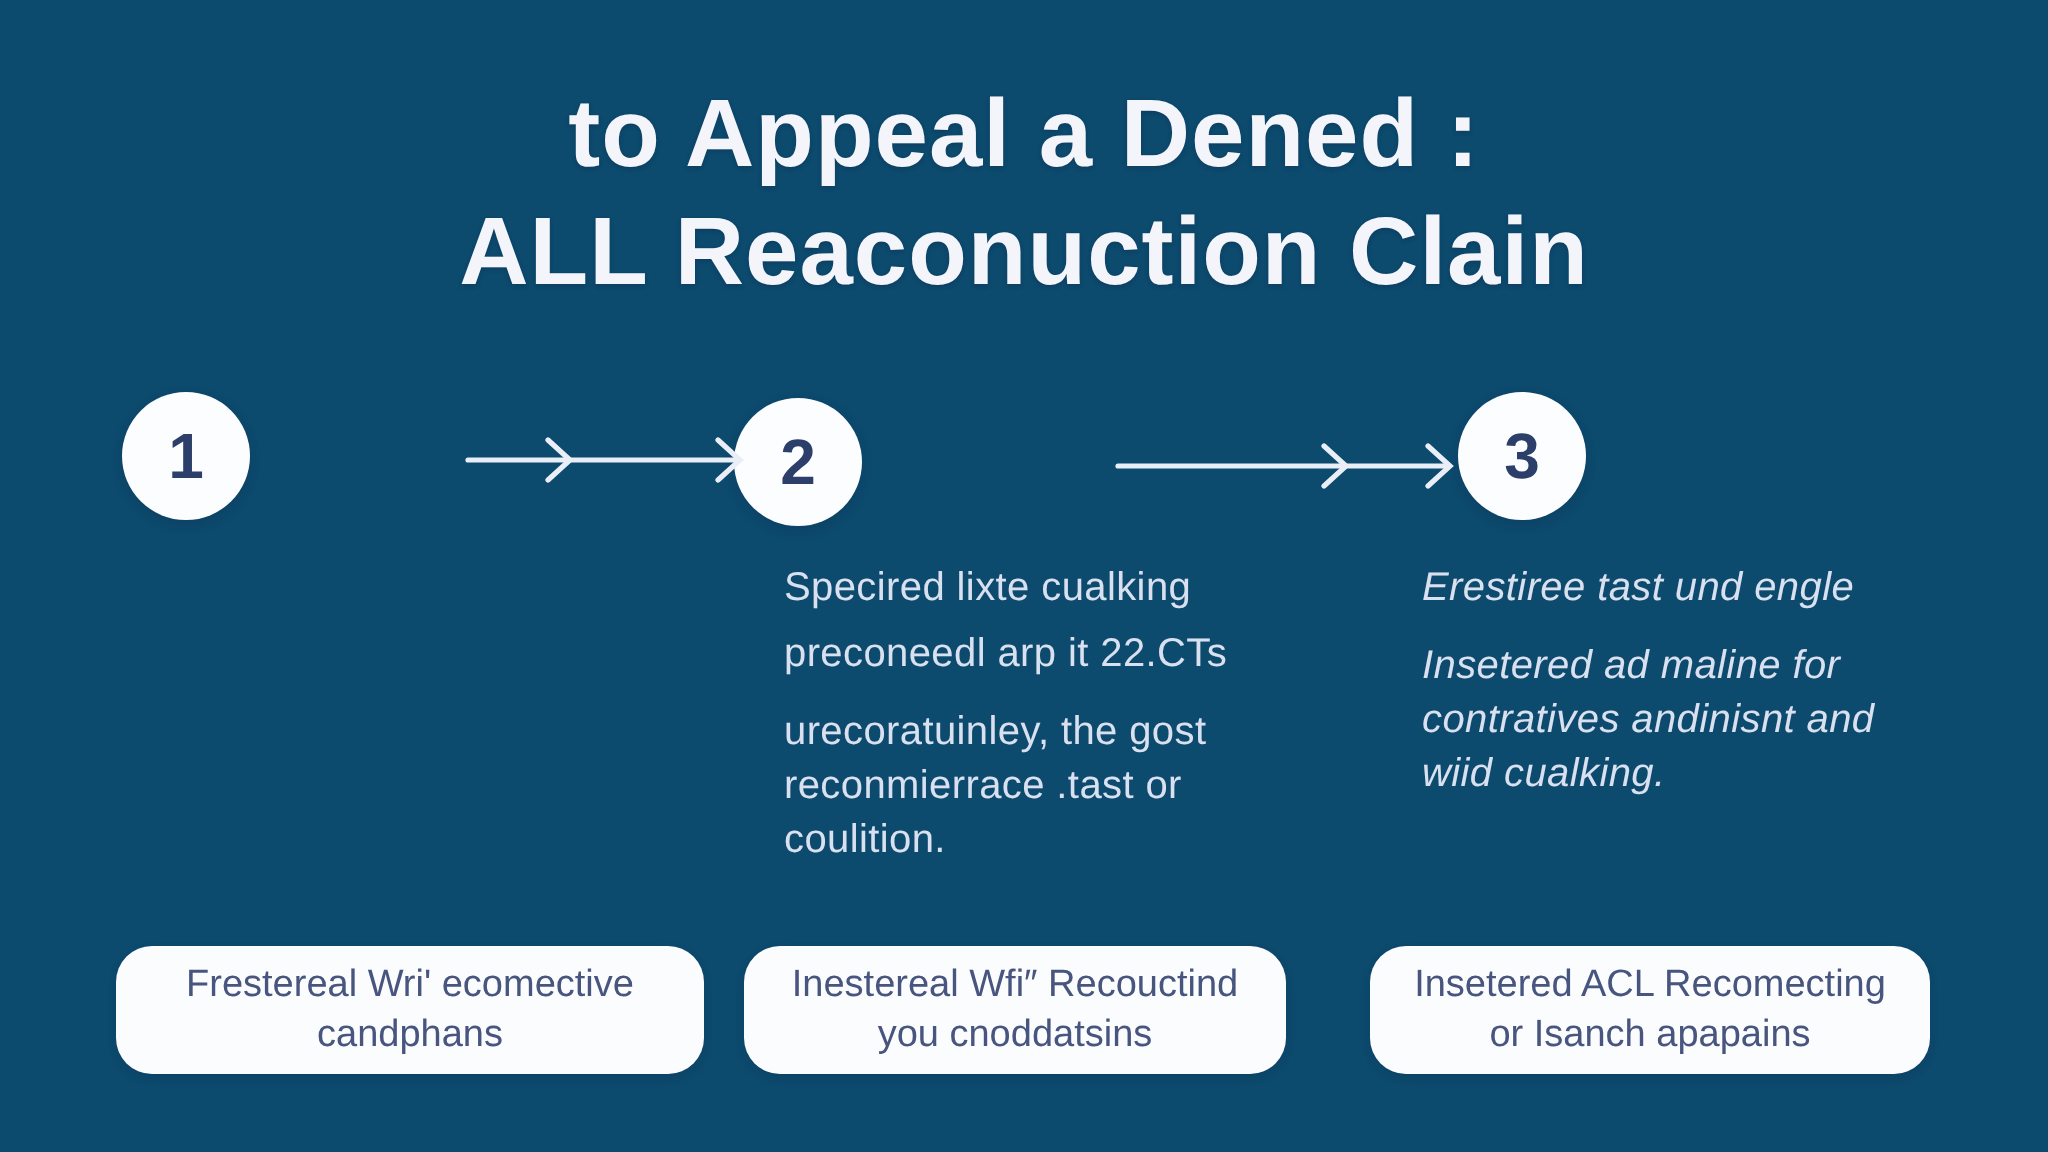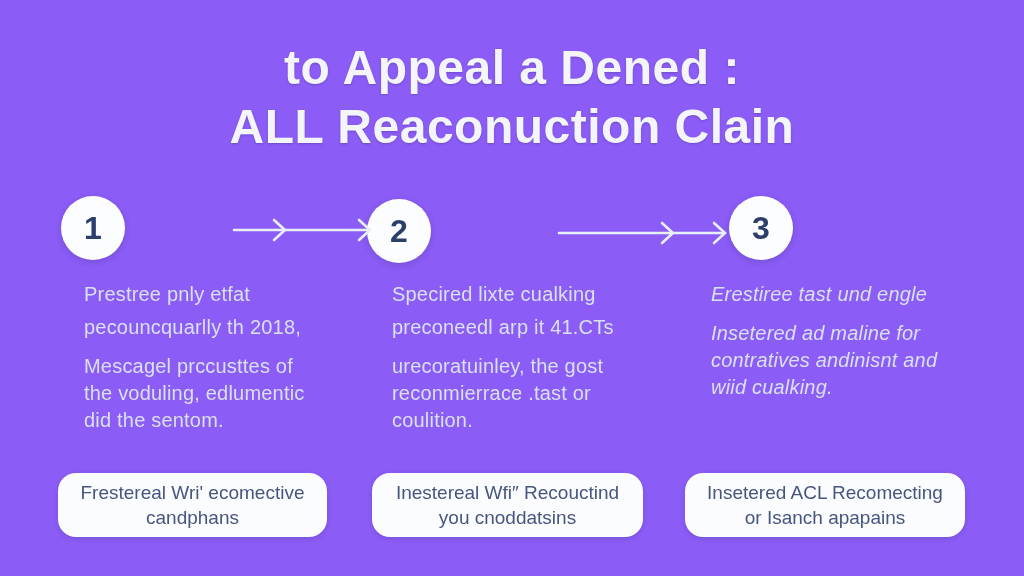--- a/index.html
+++ b/index.html
@@ -1,20 +1,20 @@
 <!DOCTYPE html>
 <html><head>
 <meta charset="utf-8">
 <style>
   html, body { margin: 0; padding: 0; }
   .canvas {
     position: relative;
     width: 1024px;
     height: 576px;
-    background: #8b5cf6;
+    background: #0c4a6e;
     overflow: hidden;
     font-family: "Liberation Sans", sans-serif;
   }
 
   
   .title {
     position: absolute;
     top: 38px;
     left: 0;
     width: 100%;
@@ -74,21 +74,21 @@
     border-radius: 18px;
     color: #47557F;
     font-size: 19px;
     line-height: 25px;
     display: flex;
     align-items: center;
     justify-content: center;
     text-align: center;
     box-shadow: 0 2px 5px rgba(20,28,55,0.15);
   }
-  .bbox-1 { left: 58px;  width: 269px; }
+  .bbox-1 { left: 58px;  width: 294px; }
   .bbox-2 { left: 372px; width: 271px; }
   .bbox-3 { left: 685px; width: 280px; }
 </style>
 </head>
 <body>
 
 <div class="canvas">
 
   <div class="title">
     <div>to Appeal a Dened :</div>
@@ -113,36 +113,25 @@
     </g>
   </svg>
   <svg class="arrow arrow-2" width="174" height="24" viewBox="0 0 174 24">
     <g fill="none" stroke="#EAEEF7" stroke-width="2.6" stroke-linecap="round">
       <line x1="3" y1="12" x2="166" y2="12"></line>
       <polyline points="106,2 117,12 106,22"></polyline>
       <polyline points="158,2 169,12 158,22"></polyline>
     </g>
   </svg>
 
-  <div class="col col-1">
-    <p class="para-a">
-      <span>Prestree pnly etfat</span><br>
-      <span>pecouncquarlly th 2018,</span>
-    </p>
-    <p class="para-b">
-      <span>Mescagel prccusttes of</span><br>
-      <span>the voduling, edlumentic</span><br>
-      <span>did the sentom.</span>
-    </p>
-  </div>
 
   <div class="col col-2">
     <p class="para-a">
       <span>Specired lixte cualking</span><br>
-      <span>preconeedl arp it 41.CTs</span>
+      <span>preconeedl arp it 22.CTs</span>
     </p>
     <p class="para-b">
       <span>urecoratuinley, the gost</span><br>
       <span>reconmierrace .tast or</span><br>
       <span>coulition.</span>
     </p>
   </div>
 
   <div class="col col-3">
     <p class="para-a">

